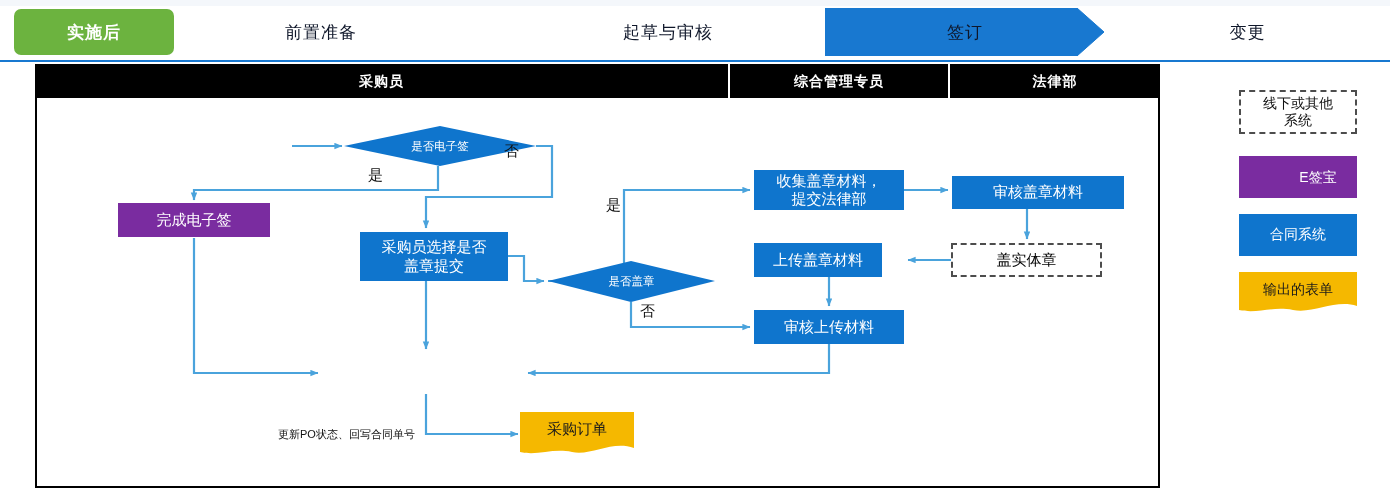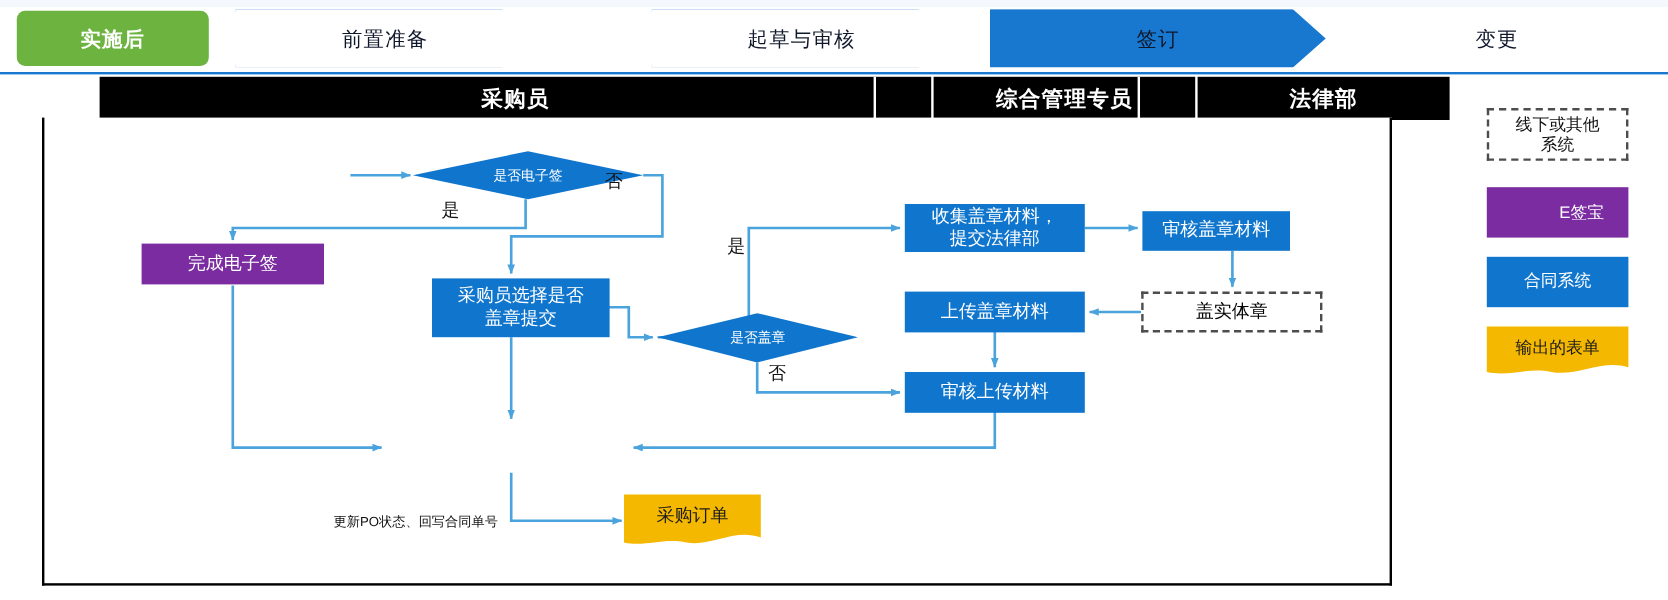--- a/index.html
+++ b/index.html
@@ -35,23 +35,22 @@
   .chev-label{
     position:absolute;top:0;height:48px;width:100%;
     display:flex;align-items:center;justify-content:center;
     font-size:17px;letter-spacing:1px;pointer-events:none;
   }
 
   
   .laneheader{
     position:absolute;background:#000000;color:#ffffff;
     display:flex;align-items:center;justify-content:center;
-    font-size:18px;font-weight:bold;letter-spacing:1px;
+    font-size:14px;font-weight:bold;letter-spacing:1px;
     box-sizing:border-box;
-    margin-left:48px;
   }
   .lanehdr-sep{position:absolute;background:#ffffff;width:2px;}
   .laneframe{
     position:absolute;left:35px;top:98px;width:1125px;height:390px;
     border:2px solid #000000;border-top:none;box-sizing:border-box;background:#ffffff;
   }
 
   
   .node{
     position:absolute;box-sizing:border-box;
@@ -184,25 +183,25 @@
   <div class="node n-purple" style="left:118px;top:203px;width:152px;height:34px;">完成电子签</div>
 
   <div class="node n-blue" style="left:360px;top:232px;width:148px;height:49px;">采购员选择是否
 盖章提交</div>
 
   <div class="n-diamond-label" style="left:548px;top:261px;width:167px;height:41px;">是否盖章</div>
 
   <div class="node n-blue" style="left:754px;top:170px;width:150px;height:40px;">收集盖章材料，
 提交法律部</div>
 
-  <div class="node n-blue" style="left:952px;top:176px;width:123px;height:33px;">审核盖章材料</div>
+  <div class="node n-blue" style="left:952px;top:176px;width:172px;height:33px;">审核盖章材料</div>
 
   <div class="node n-dashed" style="left:951px;top:243px;width:151px;height:34px;">盖实体章</div>
 
-  <div class="node n-blue" style="left:754px;top:243px;width:150px;height:34px;">上传盖章材料</div>
+  <div class="node n-blue" style="left:754px;top:243px;width:128px;height:34px;">上传盖章材料</div>
 
   <div class="node n-blue" style="left:754px;top:310px;width:150px;height:34px;">审核上传材料</div>
 
 
   <div class="doc-label" style="left:520px;top:412px;width:114px;height:34px;">采购订单</div>
 
   <div class="edgelbl" style="left:368px;top:166px;">是</div>
   <div class="edgelbl" style="left:504px;top:142px;">否</div>
   <div class="edgelbl" style="left:606px;top:196px;">是</div>
   <div class="edgelbl" style="left:640px;top:302px;">否</div>

